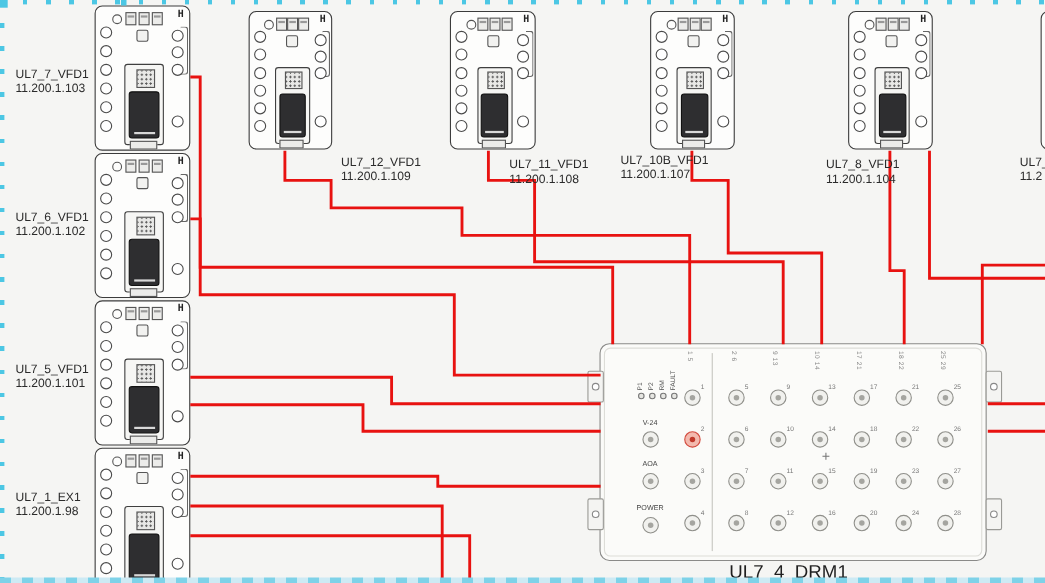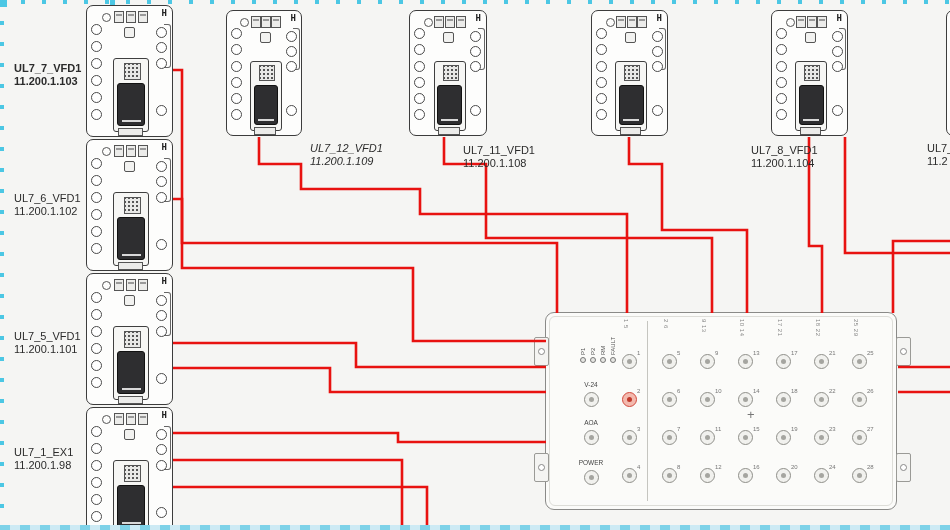--- a/index.html
+++ b/index.html
@@ -171,20 +171,21 @@
       <div class="dport" style="left: 306px; top: 41px;"></div>
       <span class="dport-num" style="left: 321px; top: 37px;">25</span>
       <div class="dport" style="left: 306px; top: 79px;"></div>
       <span class="dport-num" style="left: 321px; top: 75px;">26</span>
       <div class="dport" style="left: 306px; top: 117px;"></div>
       <span class="dport-num" style="left: 321px; top: 113px;">27</span>
       <div class="dport" style="left: 306px; top: 155px;"></div>
       <span class="dport-num" style="left: 321px; top: 151px;">28</span>
       <span class="drm-plus" style="left: 201px; top: 94px;">+</span>
     </div>
+  <div class="drm-title">UL7_4_DRM1</div>
 
   <div class="edge-top"></div>
   <div class="edge-left"></div>
   <div class="edge-bottom"></div>
   <div class="corner-marker cm-a"></div>
   <div class="corner-marker cm-b"></div>
 <div class="vfd" style="left: 86px; top: 5px; width: 87px; height: 132px;">
     <span class="vfd-h">H</span>
     <span class="screw"></span>
     <span class="term t1"></span>
@@ -201,21 +202,21 @@
     <span class="rport rp1"></span>
     <span class="rport rp2"></span>
     <span class="rport rp3"></span>
     <span class="rport rp4"></span>
     <div class="module">
       <span class="keypad"></span>
       <span class="screen"></span>
     </div>
     <span class="gland"></span>
   </div>
-    <div class="dev-label" style="left: 14px; top: 62px; font-weight: bold;">
+    <div class="dev-label" style="left: 14px; top: 62px;">
       <div>UL7_7_VFD1</div>
       <div>11.200.1.103</div>
     </div>
     <div class="vfd" style="left: 86px; top: 139px; width: 87px; height: 132px;">
     <span class="vfd-h">H</span>
     <span class="screw"></span>
     <span class="term t1"></span>
     <span class="term t2"></span>
     <span class="term t3"></span>
     <span class="sub-icon"></span>
@@ -313,21 +314,21 @@
     <span class="rport rp1"></span>
     <span class="rport rp2"></span>
     <span class="rport rp3"></span>
     <span class="rport rp4"></span>
     <div class="module">
       <span class="keypad"></span>
       <span class="screen"></span>
     </div>
     <span class="gland"></span>
   </div>
-    <div class="dev-label" style="left: 310px; top: 142px; font-style: italic;">
+    <div class="dev-label" style="left: 310px; top: 142px;">
       <div>UL7_12_VFD1</div>
       <div>11.200.1.109</div>
     </div>
     <div class="vfd" style="left: 409px; top: 10px; width: 78px; height: 126px;">
     <span class="vfd-h">H</span>
     <span class="screw"></span>
     <span class="term t1"></span>
     <span class="term t2"></span>
     <span class="term t3"></span>
     <span class="sub-icon"></span>
@@ -369,20 +370,24 @@
     <span class="rport rp1"></span>
     <span class="rport rp2"></span>
     <span class="rport rp3"></span>
     <span class="rport rp4"></span>
     <div class="module">
       <span class="keypad"></span>
       <span class="screen"></span>
     </div>
     <span class="gland"></span>
   </div>
+    <div class="dev-label" style="left: 564px; top: 140px;">
+      <div>UL7_10B_VFD1</div>
+      <div>11.200.1.107</div>
+    </div>
     <div class="vfd" style="left: 771px; top: 10px; width: 77px; height: 126px;">
     <span class="vfd-h">H</span>
     <span class="screw"></span>
     <span class="term t1"></span>
     <span class="term t2"></span>
     <span class="term t3"></span>
     <span class="sub-icon"></span>
     <span class="lport lp1"></span>
     <span class="lport lp2"></span>
     <span class="lport lp3"></span>

